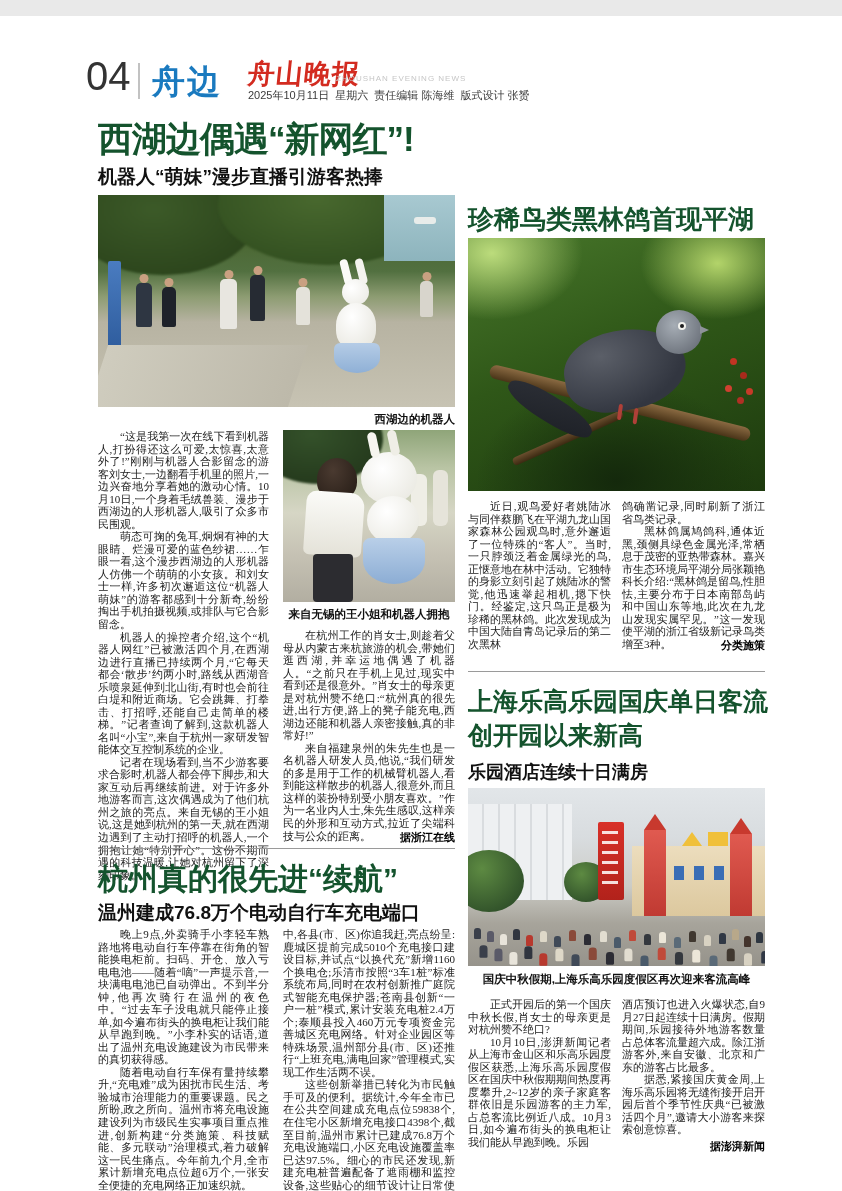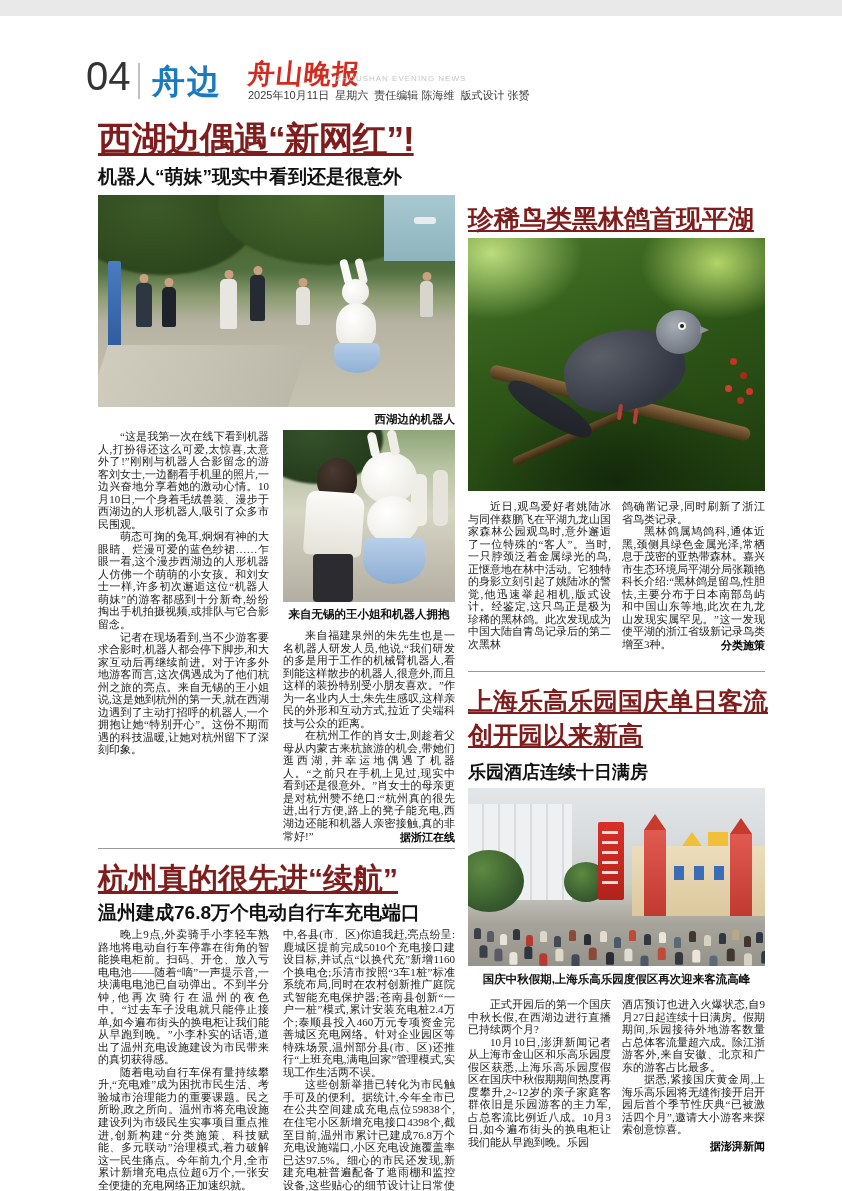--- a/index.html
+++ b/index.html
@@ -9,21 +9,21 @@
 
   
   .pagenum{font-family:"Liberation Sans",sans-serif;font-size:40px;font-weight:500;color:#333;}
   .hdr-divider{width:2px;height:36px;background:#c2c2c2;}
   .section-name{font-family:"Liberation Sans",sans-serif;font-size:33px;font-weight:900;color:#1a7abf;letter-spacing:2px;}
   .masthead{font-family:"Liberation Serif",serif;font-size:27px;font-weight:900;color:#d32b20;transform:skewX(-6deg);letter-spacing:1px;}
   .masthead-en{font-family:"Liberation Sans",sans-serif;font-size:8px;color:#c6c6c6;letter-spacing:1px;}
   .dateline{font-family:"Liberation Sans",sans-serif;font-size:11px;color:#3a3a3a;white-space:pre;}
 
   
-  .hl{font-family:"Liberation Sans",sans-serif;font-weight:900;color:#7f1d1d;white-space:nowrap;text-decoration:underline;}
+  .hl{font-family:"Liberation Sans",sans-serif;font-weight:900;color:#14532d;white-space:nowrap;}
   .sub{font-family:"Liberation Sans",sans-serif;font-weight:600;color:#111;white-space:nowrap;}
   .cap{font-family:"Liberation Sans",sans-serif;font-weight:700;font-size:11.5px;color:#111;}
   .col .para{font-size:11px;line-height:1.14;text-align:justify;text-indent:2em;margin:0;color:#1b1b1b;}
   .cont .para:first-child{text-indent:0;}
   .attr{font-family:"Liberation Sans",sans-serif;font-weight:700;font-size:11px;color:#000;text-align:right;}
   .attr.pull{margin-top:-12px;}
   .rule{height:1px;background:#9a9a9a;}
 
   
   .photo{position:absolute;overflow:hidden;}
@@ -102,21 +102,21 @@
 
   <div class="abs pagenum" style="left:86px;top:38px;">04</div>
   <div class="abs hdr-divider" style="left:138px;top:47px;"></div>
   <div class="abs section-name" style="left:152px;top:44px;">舟边</div>
   <div class="abs masthead" style="left:248px;top:40px;">舟山晚报</div>
   <div class="abs masthead-en" style="left:336px;top:58px;">ZHOUSHAN EVENING NEWS</div>
   <div class="abs dateline" style="left:248px;top:72px;">2025年10月11日  星期六  责任编辑 陈海维  版式设计 张赟</div>
 
   <section>
     <div class="abs hl" style="left:98px;top:100px;font-size:35px;letter-spacing:-1px;">西湖边偶遇“新网红”!</div>
-    <div class="abs sub" style="left:98px;top:148px;font-size:19px;">机器人“萌妹”现实中看到还是很意外</div>
+    <div class="abs sub" style="left:98px;top:148px;font-size:19px;">机器人“萌妹”漫步直播引游客热捧</div>
 
     <div class="photo photo-lake" style="left:98px;top:179px;width:357px;height:212px;">
       <div class="ph canopy" style="left:-30px;top:-40px;width:190px;height:120px;background:radial-gradient(at 45% 45%,#3c5a28,#2c451c 75%);"></div>
       <div class="ph canopy" style="left:120px;top:-50px;width:220px;height:120px;background:radial-gradient(at 45% 45%,#48682e,#324f20 75%);"></div>
       <div class="ph water" style="left:286px;top:0;width:71px;height:66px;"></div>
       <div class="ph" style="left:316px;top:22px;width:22px;height:7px;background:#e8ecea;border-radius:3px;"></div>
       <div class="ph banner-blue" style="left:10px;top:66px;width:13px;height:86px;"></div>
       <div class="ph path-light" style="left:0;top:150px;width:200px;height:62px;"></div>
 
       <div class="fig" style="left:38px;top:88px;width:16px;height:44px;background:#2e3642;"></div>
@@ -132,40 +132,41 @@
         <div class="body" style="left:2px;top:44px;"></div>
         <div class="skirt" style="left:0;top:84px;"></div>
       </div>
     </div>
 
     <div class="abs cap" style="left:98px;top:396px;width:357px;text-align:right;">西湖边的机器人</div>
 
     <div class="abs col" style="left:98px;top:414px;width:171px;">
         <p class="para">“这是我第一次在线下看到机器人,打扮得还这么可爱,太惊喜,太意外了!”刚刚与机器人合影留念的游客刘女士,一边翻看手机里的照片,一边兴奋地分享着她的激动心情。10月10日,一个身着毛绒兽装、漫步于西湖边的人形机器人,吸引了众多市民围观。</p>
         <p class="para">萌态可掬的兔耳,炯炯有神的大眼睛、烂漫可爱的蓝色纱裙……乍眼一看,这个漫步西湖边的人形机器人仿佛一个萌萌的小女孩。和刘女士一样,许多初次邂逅这位“机器人萌妹”的游客都感到十分新奇,纷纷掏出手机拍摄视频,或排队与它合影留念。</p>
+        <p class="para">机器人的操控者介绍,这个“机器人网红”已被激活四个月,在西湖边进行直播已持续两个月,“它每天都会‘散步’约两小时,路线从西湖音乐喷泉延伸到北山街,有时也会前往白堤和附近商场。它会跳舞、打拳击、打招呼,还能自己走简单的楼梯。”记者查询了解到,这款机器人名叫“小宝”,来自于杭州一家研发智能体交互控制系统的企业。</p>
         <p class="para">记者在现场看到,当不少游客要求合影时,机器人都会停下脚步,和大家互动后再继续前进。对于许多外地游客而言,这次偶遇成为了他们杭州之旅的亮点。来自无锡的王小姐说,这是她到杭州的第一天,就在西湖边遇到了主动打招呼的机器人,一个拥抱让她“特别开心”。这份不期而遇的科技温暖,让她对杭州留下了深刻印象。</p>
       </div>
 
     <div class="abs col" style="left:283px;top:414px;width:172px;">
       <div class="photo photo-hug" style="position:relative;width:172px;height:172px;">
         <div class="ph canopy" style="left:-30px;top:-36px;width:130px;height:90px;background:radial-gradient(at 45% 45%,#34512a,#24391c 75%);"></div>
         <div class="ph" style="left:128px;top:44px;width:16px;height:52px;background:#efeee6;border-radius:6px;"></div>
         <div class="ph" style="left:150px;top:40px;width:15px;height:56px;background:#e6e4da;border-radius:6px;"></div>
         <div class="ph hug-woman-hair" style="left:34px;top:28px;width:40px;height:42px;"></div>
         <div class="ph hug-woman-shirt" style="left:22px;top:62px;width:58px;height:64px;"></div>
         <div class="ph hug-pants" style="left:30px;top:124px;width:40px;height:48px;"></div>
         <div class="ph hug-robot-head" style="left:78px;top:22px;width:56px;height:52px;"></div>
         <div class="ph" style="left:86px;top:2px;width:9px;height:26px;background:#f6f5ef;border-radius:5px;transform:rotate(-12deg);box-shadow:20px 2px 0 #efeee6;"></div>
         <div class="ph hug-robot-head" style="left:84px;top:66px;width:52px;height:48px;"></div>
         <div class="ph hug-skirt" style="left:80px;top:108px;width:62px;height:46px;"></div>
       </div>
       <div class="cap" style="text-align:center;margin:5px 0 7px 0;">来自无锡的王小姐和机器人拥抱</div>
       <div class="colbody">
+          <p class="para">在杭州工作的肖女士,则趁着父母从内蒙古来杭旅游的机会,带她们逛西湖,并幸运地偶遇了机器人。“之前只在手机上见过,现实中看到还是很意外。”肖女士的母亲更是对杭州赞不绝口:“杭州真的很先进,出行方便,路上的凳子能充电,西湖边还能和机器人亲密接触,真的非常好!”</p>
           <p class="para">来自福建泉州的朱先生也是一名机器人研发人员,他说,“我们研发的多是用于工作的机械臂机器人,看到能这样散步的机器人,很意外,而且这样的装扮特别受小朋友喜欢。”作为一名业内人士,朱先生感叹,这样亲民的外形和互动方式,拉近了尖端科技与公众的距离。</p>
-          <p class="para">在杭州工作的肖女士,则趁着父母从内蒙古来杭旅游的机会,带她们逛西湖,并幸运地偶遇了机器人。“之前只在手机上见过,现实中看到还是很意外。”肖女士的母亲更是对杭州赞不绝口:“杭州真的很先进,出行方便,路上的凳子能充电,西湖边还能和机器人亲密接触,真的非常好!”</p>
         </div>
       <div class="attr pull">据浙江在线</div>
     </div>
   </section>
 
   <section>
     <div class="abs hl" style="left:468px;top:186px;font-size:26px;">珍稀鸟类黑林鸽首现平湖</div>
 
     <div class="photo photo-bird" style="left:468px;top:222px;width:297px;height:253px;">
       <div class="ph branch" style="left:18px;top:158px;width:268px;height:14px;transform:rotate(14deg);"></div>
@@ -173,21 +174,21 @@
       <div class="ph bird-tail" style="left:34px;top:158px;width:96px;height:26px;transform:rotate(32deg);"></div>
       <div class="ph bird-body" style="left:96px;top:92px;width:122px;height:80px;transform:rotate(-10deg);"></div>
       <div class="ph bird-head" style="left:188px;top:72px;width:46px;height:44px;"></div>
       <div class="ph bird-eye" style="left:210px;top:84px;width:8px;height:8px;"></div>
       <div class="ph bird-beak" style="left:232px;top:88px;"></div>
       <div class="ph bird-leg" style="left:150px;top:166px;width:4px;height:16px;transform:rotate(8deg);box-shadow:16px 2px 0 #b04038;"></div>
       <div class="ph berries" style="left:262px;top:120px;"></div>
     </div>
 
     <div class="abs col" style="left:468px;top:484px;width:143px;">
-        <p class="para">近日,观鸟爱好者姚陆冰与同伴蔡鹏飞在平湖九龙山国家森林公园观鸟时,意外邂逅了一位特殊的“客人”。当时,一只脖颈泛着金属绿光的鸟,正惬意地在林中活动。它独特的身影立刻引起了姚陆冰的警觉,他迅速举起相机,版式设计。经鉴定,这只鸟正是极为珍稀的黑林鸽。此次发现成为中国大陆自青岛记录后的第二次黑林</p>
+        <p class="para">近日,观鸟爱好者姚陆冰与同伴蔡鹏飞在平湖九龙山国家森林公园观鸟时,意外邂逅了一位特殊的“客人”。当时,一只脖颈泛着金属绿光的鸟,正惬意地在林中活动。它独特的身影立刻引起了姚陆冰的警觉,他迅速举起相机,摁下快门。经鉴定,这只鸟正是极为珍稀的黑林鸽。此次发现成为中国大陆自青岛记录后的第二次黑林</p>
       </div>
     <div class="abs col cont" style="left:622px;top:484px;width:143px;">
       <div class="colbody cont">
           <p class="para">鸽确凿记录,同时刷新了浙江省鸟类记录。</p>
           <p class="para">黑林鸽属鸠鸽科,通体近黑,颈侧具绿色金属光泽,常栖息于茂密的亚热带森林。嘉兴市生态环境局平湖分局张颖艳科长介绍:“黑林鸽是留鸟,性胆怯,主要分布于日本南部岛屿和中国山东等地,此次在九龙山发现实属罕见。”这一发现使平湖的浙江省级新记录鸟类增至3种。</p>
         </div>
       <div class="attr pull">分类施策</div>
     </div>
   </section>
 
@@ -212,21 +213,21 @@
       <div class="ph lego-spire" style="left:262px;top:30px;"></div>
       <div class="ph lego-crown" style="left:214px;top:44px;box-shadow:26px 0 0 #f0c03a;"></div>
       <div class="ph" style="left:206px;top:78px;width:10px;height:14px;background:#3a6db5;box-shadow:20px 0 0 #3a6db5,40px 0 0 #3a6db5;"></div>
       <div class="ph crowd" style="left:6px;top:140px;"></div>
       <div class="ph crowd" style="left:12px;top:158px;transform:scale(1.15);"></div>
     </div>
 
     <div class="abs cap" style="left:468px;top:956px;width:297px;text-align:center;">国庆中秋假期,上海乐高乐园度假区再次迎来客流高峰</div>
 
     <div class="abs col" style="left:468px;top:982px;width:143px;">
-        <p class="para">正式开园后的第一个国庆中秋长假,在西湖边进行直播已持续两个月?</p>
+        <p class="para">正式开园后的第一个国庆中秋长假,肖女士的母亲更是对杭州赞不绝口?</p>
         <p class="para">10月10日,澎湃新闻记者从上海市金山区和乐高乐园度假区获悉,上海乐高乐园度假区在国庆中秋假期期间热度再度攀升,2~12岁的亲子家庭客群依旧是乐园游客的主力军,占总客流比例近八成。10月3日,如今遍布街头的换电柜让我们能从早跑到晚。乐园</p>
       </div>
     <div class="abs col cont" style="left:622px;top:982px;width:143px;">
       <div class="colbody cont">
           <p class="para">酒店预订也进入火爆状态,自9月27日起连续十日满房。假期期间,乐园接待外地游客数量占总体客流量超六成。除江浙游客外,来自安徽、北京和广东的游客占比最多。</p>
           <p class="para">据悉,紧接国庆黄金周,上海乐高乐园将无缝衔接开启开园后首个季节性庆典“已被激活四个月”,邀请大小游客来探索创意惊喜。</p>
         </div>
       <div class="attr" style="margin-top:3px;">据澎湃新闻</div>
     </div>
   </section>

